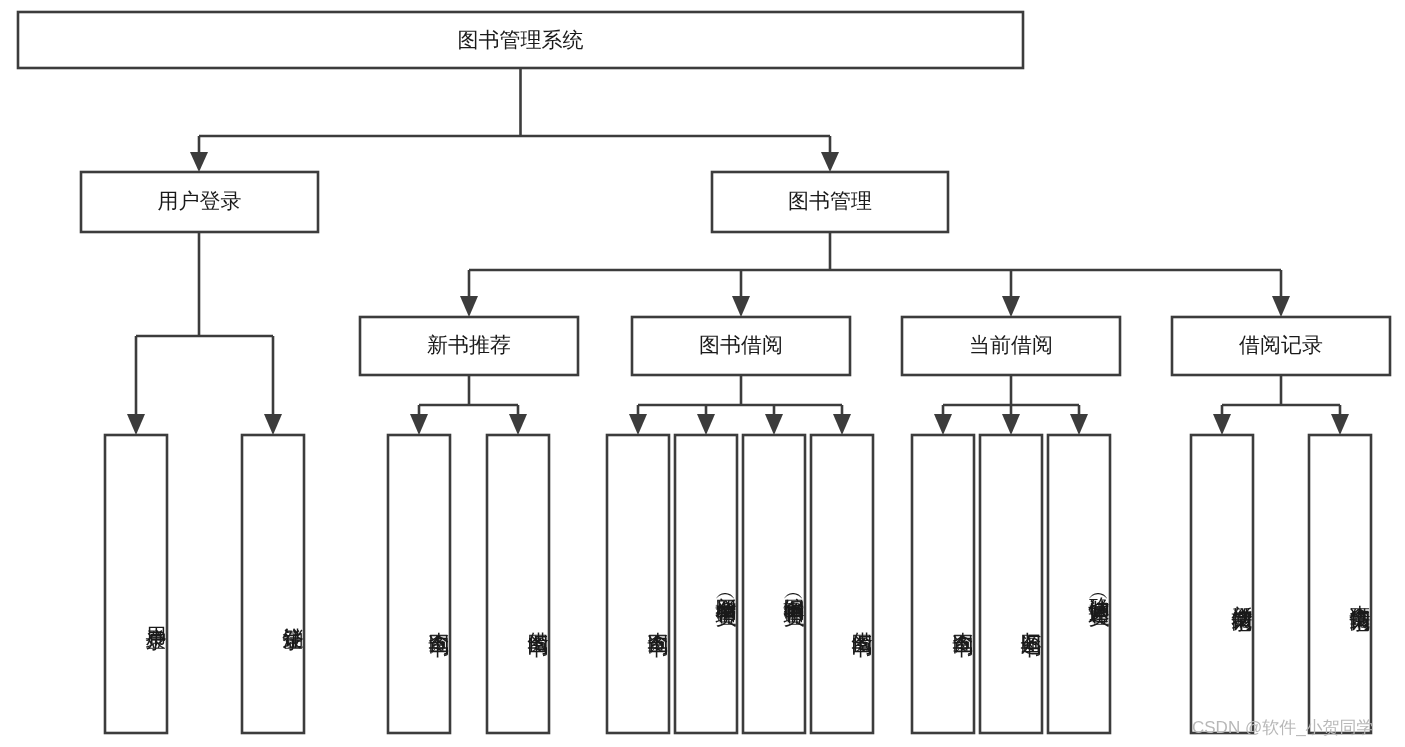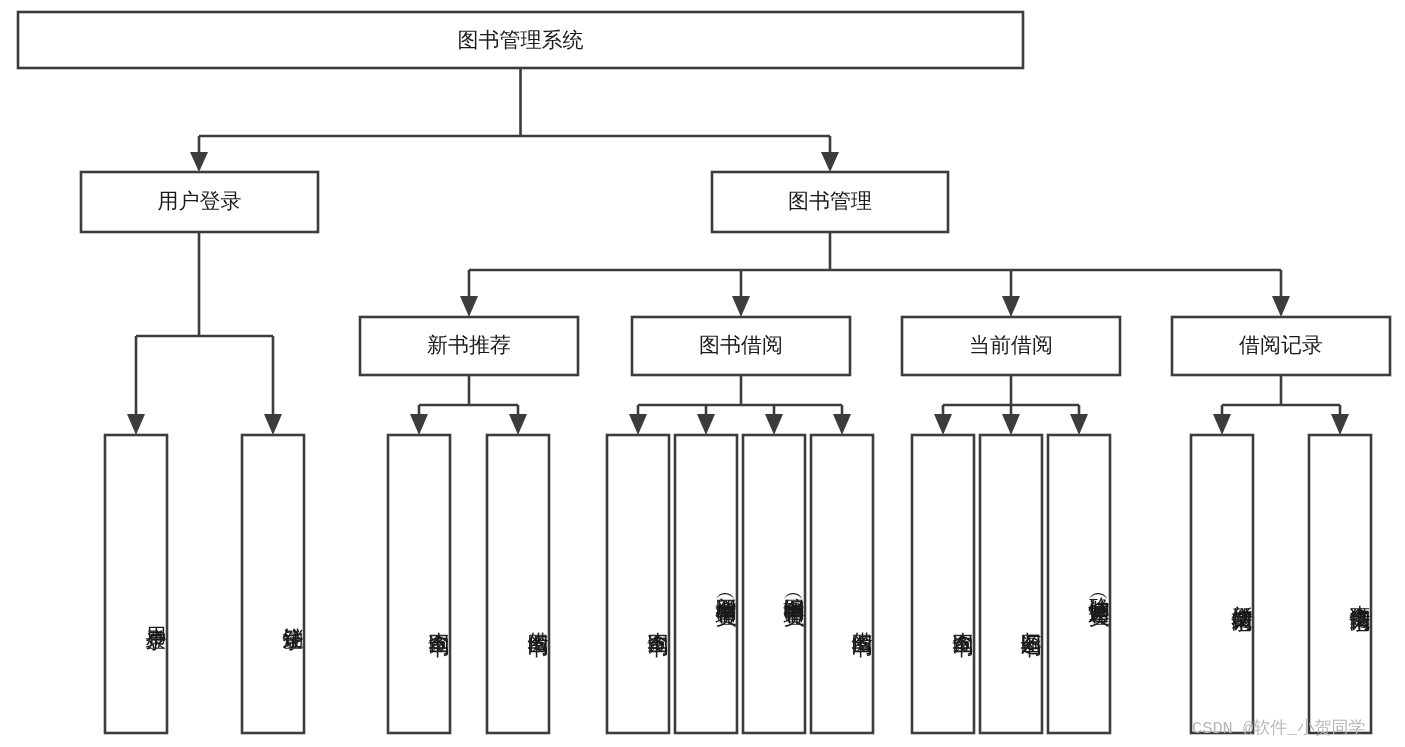--- a/index.html
+++ b/index.html
@@ -218,14 +218,14 @@
   <div class="node-label-v" style="left:607px; top:505px; width:62px; height:225px;">查询图书</div>
   <div class="node-label-v" style="left:675px; top:443px; width:62px; height:288px;">新增图书（管理员）</div>
   <div class="node-label-v" style="left:743px; top:443px; width:62px; height:288px;">编辑图书（管理员）</div>
   <div class="node-label-v" style="left:811px; top:505px; width:62px; height:225px;">借阅图书</div>
   <div class="node-label-v" style="left:912px; top:505px; width:62px; height:225px;">查询图书</div>
   <div class="node-label-v" style="left:980px; top:505px; width:62px; height:225px;">归还图书</div>
   <div class="node-label-v" style="left:1048px; top:443px; width:62px; height:288px;">确认归还（管理员）</div>
   <div class="node-label-v" style="left:1191px; top:455px; width:62px; height:275px;">新增借阅记录</div>
   <div class="node-label-v" style="left:1309px; top:455px; width:62px; height:275px;">查询借阅记录</div>
 
-  <div class="watermark" style="left:1192px; top:716px;font-family:Liberation Mono, monospace;">CSDN @软件_小贺同学</div>
+  <div class="watermark" style="left:1192px; top:716px;">CSDN @软件_小贺同学</div>
 </div>
 
 </body></html>

